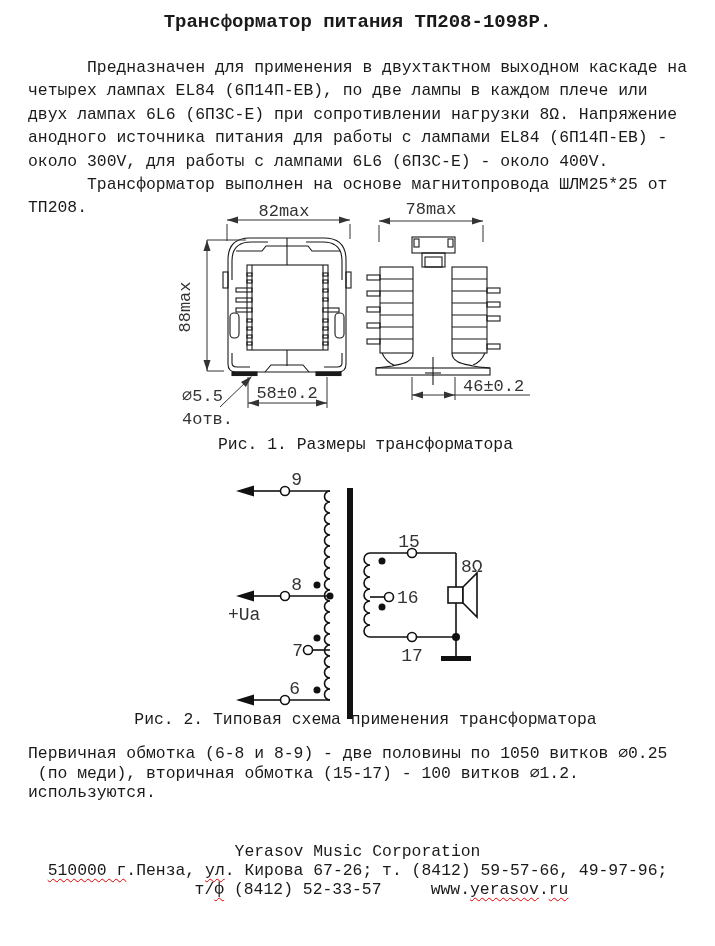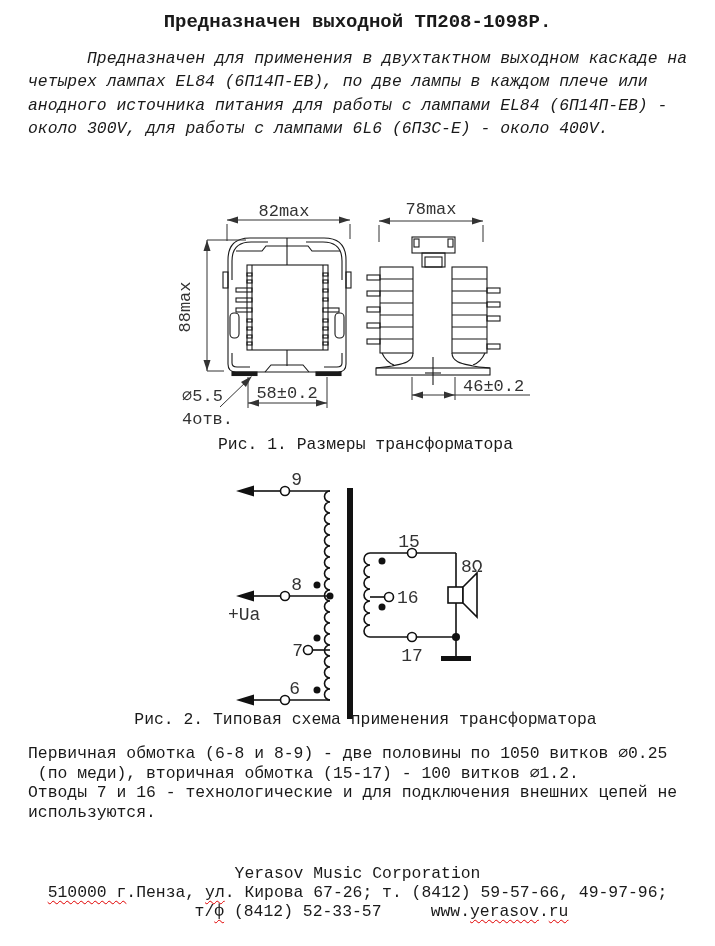--- a/index.html
+++ b/index.html
@@ -8,53 +8,56 @@
     font-family:"Liberation Mono", "DejaVu Sans Mono", monospace;
     color:#1a1a1a; overflow:hidden;
   }
   .abs { position:absolute; }
   .doc-title {
     top:11px; left:0; right:0; text-align:center;
     font-size:19px; font-weight:bold; white-space:pre;
   }
   .textblock { font-size:16.4px; }
   .textblock .ln { white-space:pre; }
-  .intro { left:28px; top:47px;font-style:italic; }
+  .intro { left:28px; top:56px; }
   .intro .ln { line-height:23.4px; height:23.4px; }
   .notes { left:28px; top:744px; }
   .notes .ln { line-height:19.6px; height:19.6px; }
   .caption { left:16px; right:0; text-align:center; font-size:16.4px; white-space:pre; }
   .cap1 { top:435px; }
   .cap2 { top:710px; }
-  .footer-line { left:0; right:0; text-align:center; font-size:16.4px; white-space:pre;margin-top:22px; }
+  .footer-line { left:0; right:0; text-align:center; font-size:16.4px; white-space:pre; }
   .f1 { top:842px; }
   .f2 { top:861px; }
   .f3 { top:880px;padding-left:48px; }
   .wavy {
     text-decoration-line: underline;
     text-decoration-style: wavy;
     text-decoration-color:#e00000;
     text-decoration-thickness:1px;
     text-underline-offset:3px;
   }
   svg { display:block; }
   svg text { font-family:"Liberation Mono", "DejaVu Sans Mono", monospace; }
   .dimtxt { font-size:17px; fill:#333333; }
   .schtxt { font-size:18px; fill:#333333; }
 </style>
 </head>
 <body>
 
-<div class="abs doc-title">Предназначен выходной ТП208-1098Р.</div>
+<div class="abs doc-title">Трансформатор питания ТП208-1098Р.</div>
 
 <div class="abs textblock intro">
   <div class="ln">      Предназначен для применения в двухтактном выходном каскаде на</div>
   <div class="ln">четырех лампах EL84 (6П14П-ЕВ), по две лампы в каждом плече или</div>
+  <div class="ln">двух лампах 6L6 (6П3С-Е) при сопротивлении нагрузки 8Ω. Напряжение</div>
   <div class="ln">анодного источника питания для работы с лампами EL84 (6П14П-ЕВ) -</div>
   <div class="ln">около 300V, для работы с лампами 6L6 (6П3С-Е) - около 400V.</div>
+  <div class="ln">      Трансформатор выполнен на основе магнитопровода ШЛМ25*25 от</div>
+  <div class="ln">ТП208.</div>
 </div>
 
 <svg class="abs" style="left:170px; top:195px;" width="400" height="240" viewBox="0 0 400 240">
   <g fill="none" stroke="#1a1a1a" stroke-width="1.1">
 
     <path d="M58,169 L58,65 Q58,43 80,43 L154,43 Q176,43 176,65 L176,169 Q176,177 168,177 L66,177 Q58,177 58,169 Z"></path>
 
     <path d="M62,85 L62,66 Q62,47 81,47 L98,47"></path>
     <path d="M136,47 L153,47 Q172,47 172,66 L172,85"></path>
     <path d="M62,158 L62,168 Q62,172 67,172 L80,172"></path>
@@ -265,19 +268,18 @@
   <text class="schtxt" x="177" y="135">16</text>
   <text class="schtxt" x="192" y="193" text-anchor="middle">17</text>
   <text class="schtxt" x="241" y="104">8Ω</text>
 </svg>
 
 <div class="abs caption cap2">Рис. 2. Типовая схема применения трансформатора</div>
 
 <div class="abs textblock notes">
   <div class="ln">Первичная обмотка (6-8 и 8-9) - две половины по 1050 витков ∅0.25</div>
   <div class="ln"> (по меди), вторичная обмотка (15-17) - 100 витков ∅1.2.</div>
-  <div class="ln">Отводы 7 и 16 - технологические и для подключения внешних цепей не</div>
   <div class="ln">используются.</div>
 </div>
 
 <div class="abs footer-line f1">Yerasov Music Corporation</div>
 <div class="abs footer-line f2"><span class="wavy">510000 г</span><span>.Пенза, </span><span class="wavy">ул</span><span>. Кирова 67-26; т. (8412) 59-57-66, 49-97-96;</span></div>
 <div class="abs footer-line f3"><span>т/</span><span class="wavy">ф</span><span> (8412) 52-33-57     www.</span><span class="wavy">yerasov</span><span>.</span><span class="wavy">ru</span></div>
 
 </body></html>

